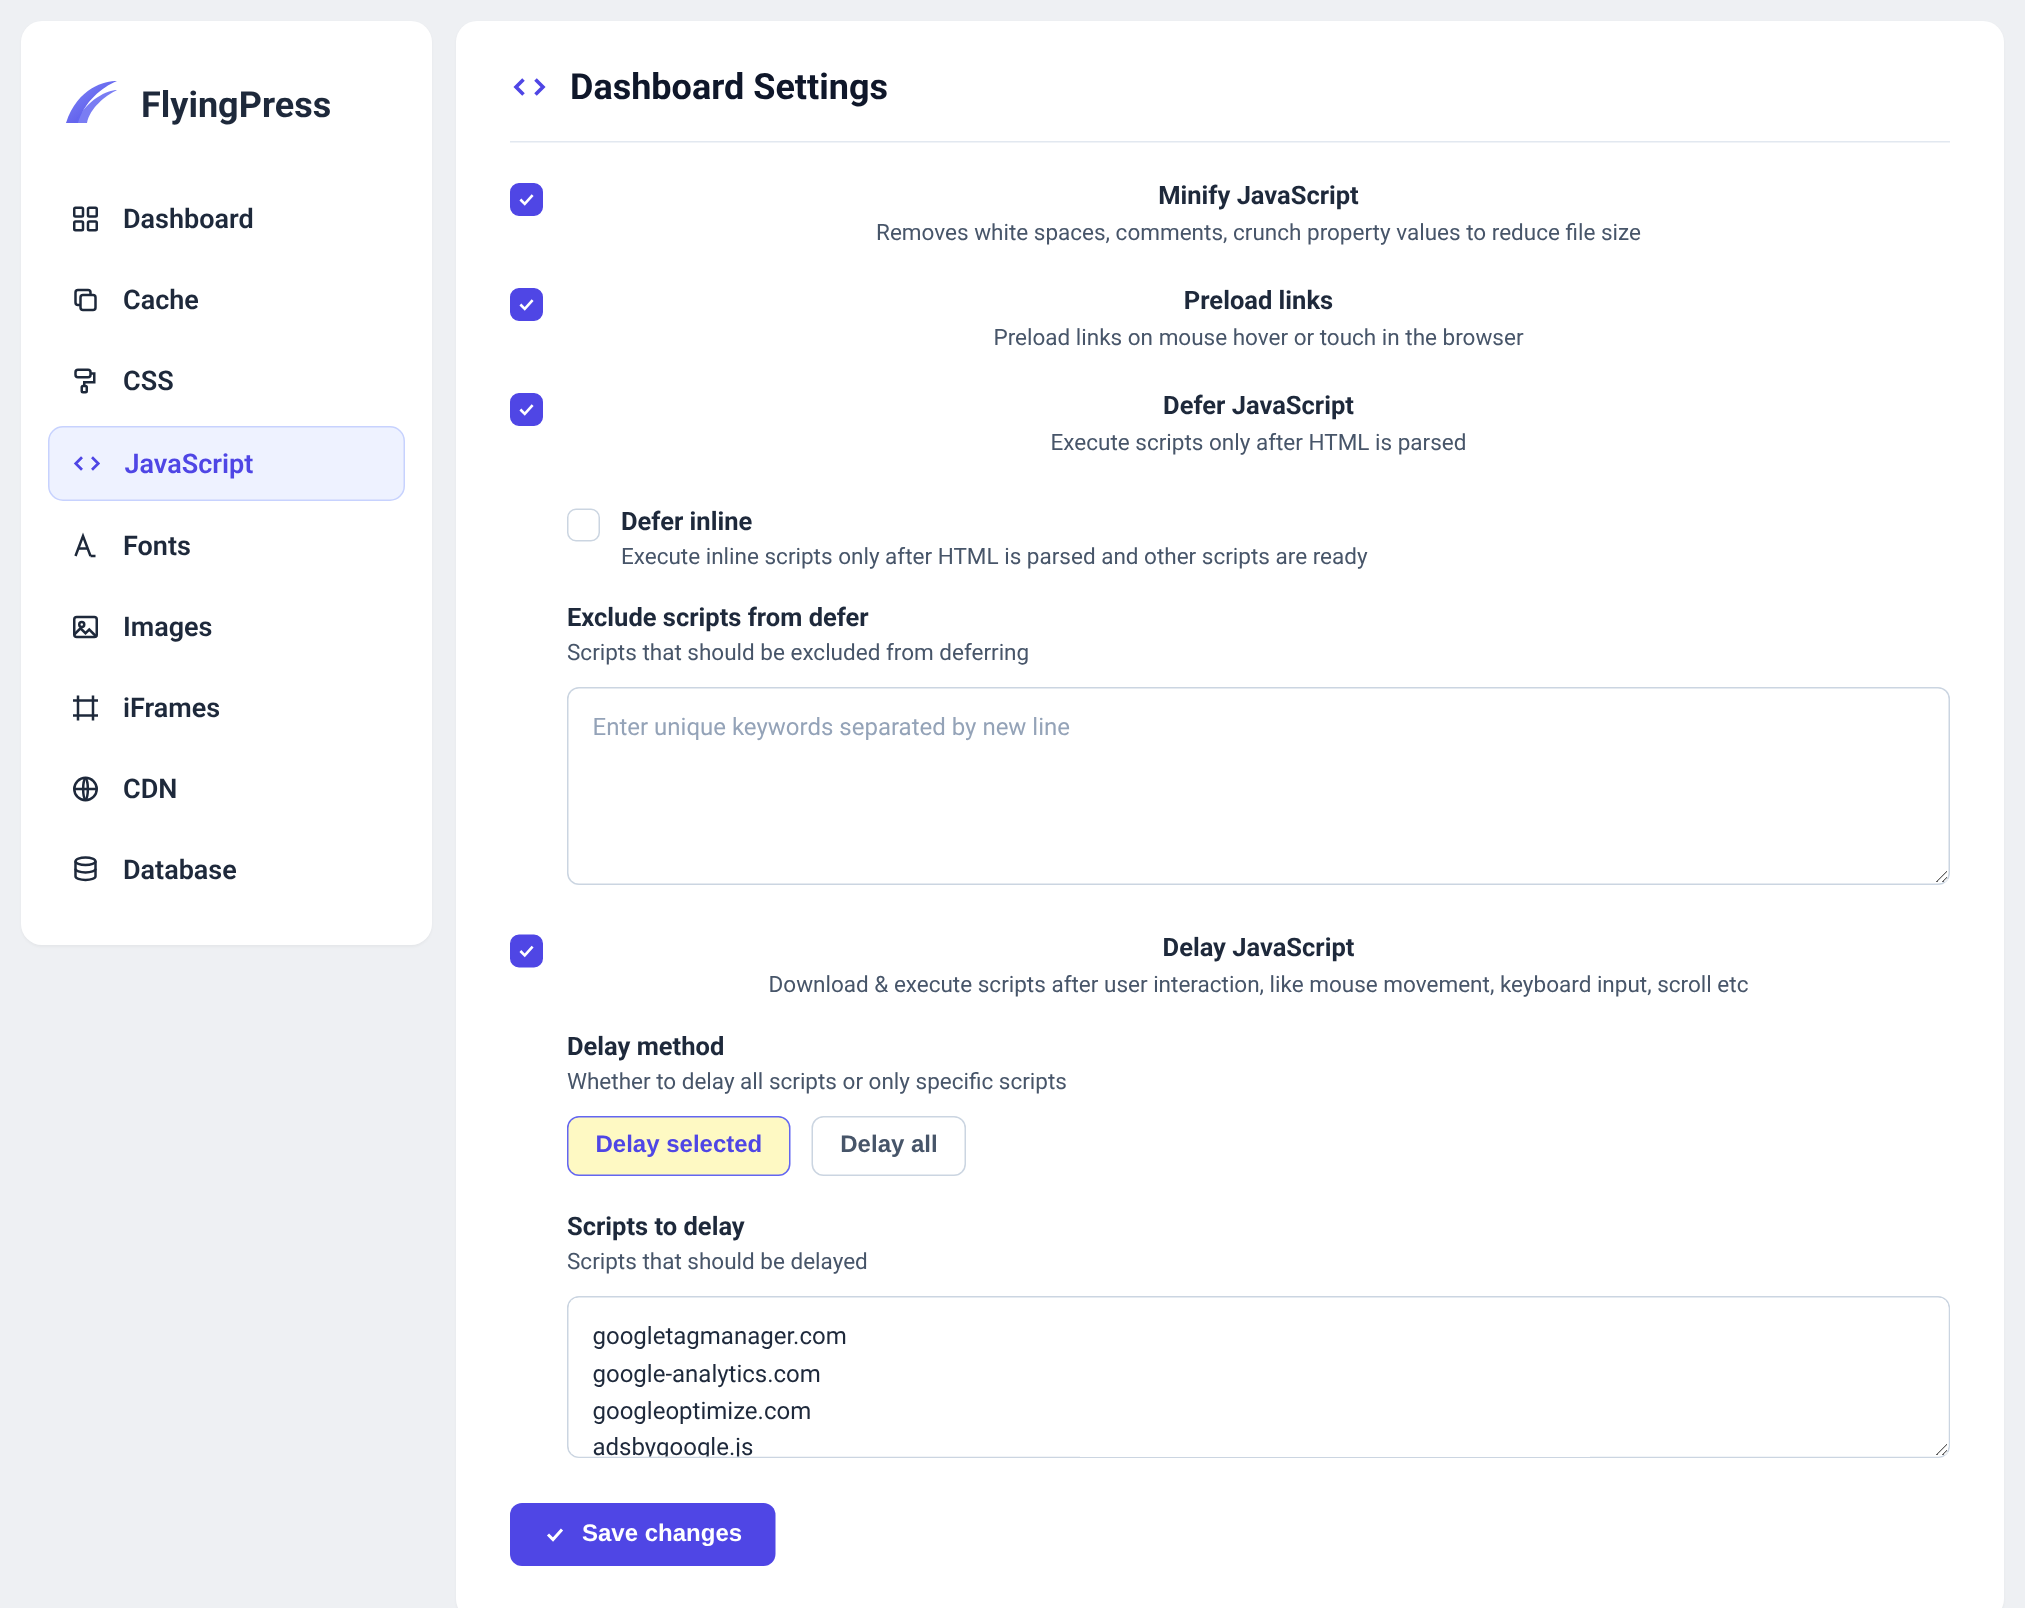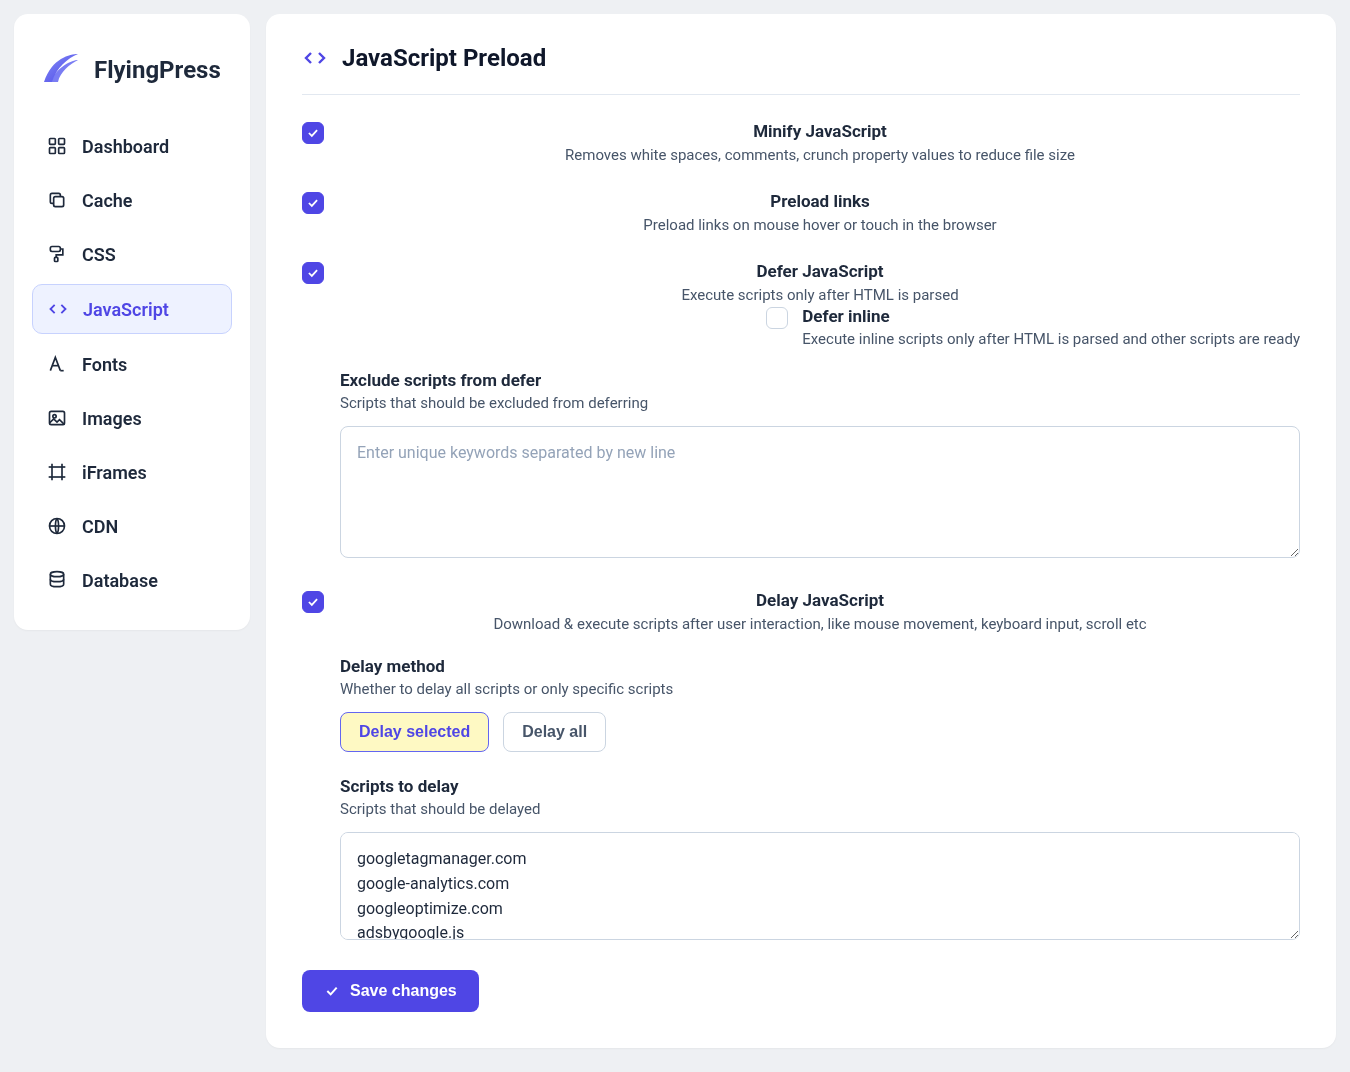--- a/index.html
+++ b/index.html
@@ -11,21 +11,21 @@
     width: 1350px;
     min-height: 1072px;
     padding: 14px;
   }
   .wrap {
     display: flex;
     gap: 16px;
     align-items: flex-start;
   }
   .sidebar {
-    width: 236px;
+    width: 274px;
     background: #fff;
     border-radius: 14px;
     padding: 28px 18px 26px 18px;
     box-shadow: 0 1px 2px rgba(0,0,0,0.04);
   }
   .brand {
     display: flex;
     align-items: center;
     gap: 12px;
     padding: 6px 6px 22px 6px;
@@ -122,24 +122,23 @@
     margin-bottom: 4px;
   }
   .setting-desc {
     font-size: 15px;
     color: #475569;
     line-height: 1.45;
   }
   .sub-setting {
     display: flex;
     gap: 14px;
-    margin-top: 0;
+    margin-top: 32px;
     margin-left: 38px;
     margin-bottom: 8px;
-    justify-content: flex-end;
   }
   .sub-title {
     font-size: 17px;
     font-weight: 700;
     color: #1e293b;
     margin-bottom: 4px;
   }
   .sub-desc { font-size: 15px; color: #475569; }
   .field-block { margin-top: 22px; margin-left: 38px; }
   .field-title {
@@ -313,21 +312,21 @@
   </aside>
 
   <main class="main">
     <div class="page-head">
       <span class="icon">
           <svg width="24" height="24" viewBox="0 0 24 24" fill="none" stroke="currentColor" stroke-width="2.4">
             <polyline points="8 7 3 12 8 17"></polyline>
             <polyline points="16 7 21 12 16 17"></polyline>
           </svg>
         </span>
-      <h1 class="page-title">JavaScript Preload</h1>
+      <h1 class="page-title">Dashboard Settings</h1>
     </div>
 
     
     <div class="setting">
       <span class="checkbox checked">
           <svg width="14" height="14" viewBox="0 0 24 24" fill="none" stroke="currentColor" stroke-width="3">
             <polyline points="5 12 10 17 19 7"></polyline>
           </svg>
         </span>
       <div class="setting-body">

